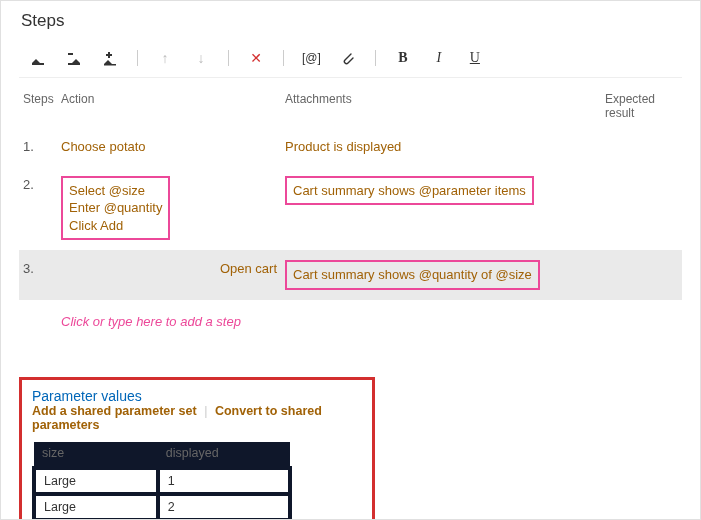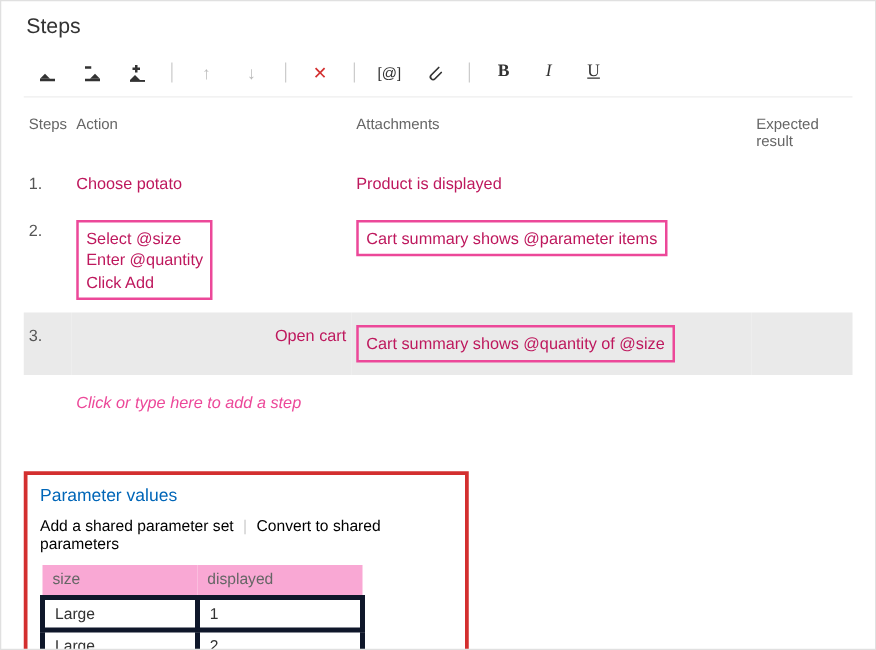--- a/index.html
+++ b/index.html
@@ -56,21 +56,21 @@
     margin-top: 6px;
   }
   .hdr {
     font-size: 12px;
     color: #666;
     padding: 8px 4px;
   }
   .cell {
     padding: 10px 4px;
     font-size: 13px;
-    color: #be185d;
+    color: #a16207;
     line-height: 1.35;
   }
   .cell.num { color: #555; }
   .highlight {
     border: 2px solid #ec4899;
     padding: 4px 6px;
     display: inline-block;
   }
   .placeholder {
     font-style: italic;
@@ -80,42 +80,42 @@
 
   .param-panel {
     margin-top: 44px;
     border: 3px solid #d32f2f;
     padding: 8px 10px 36px 10px;
     width: 356px;
   }
   .param-title {
     font-size: 14px;
     color: #0066b8;
-    margin-bottom: 10px;
+    margin-bottom: 0;
   }
   .param-links {
     font-size: 12.5px;
     margin-bottom: 10px;
   }
-  .param-links a { color: #000000; text-decoration: none; cursor: pointer; }
+  .param-links a { color: #a16207; text-decoration: none; cursor: pointer; font-weight: bold; }
   .param-links .divider { color: #ccc; margin: 0 4px; }
   .param-table {
     border-collapse: collapse;
     width: 260px;
   }
   .param-table th, .param-table td {
     border: 4px solid #0f172a;
     padding: 4px 8px;
     text-align: left;
     font-weight: normal;
     font-size: 12.5px;
   }
   .param-table th {
     color: #666;
-    background: #f9a8d4;
+    background: #0f172a;
     border-top: none;
     border-left: none;
     border-right: none;
     padding-bottom: 6px;
   }
   .param-table th:first-child { border-left: none; }
   .param-table tr.selected td { background: #e0e0e0; }
 </style>
 </head>
 <body>

